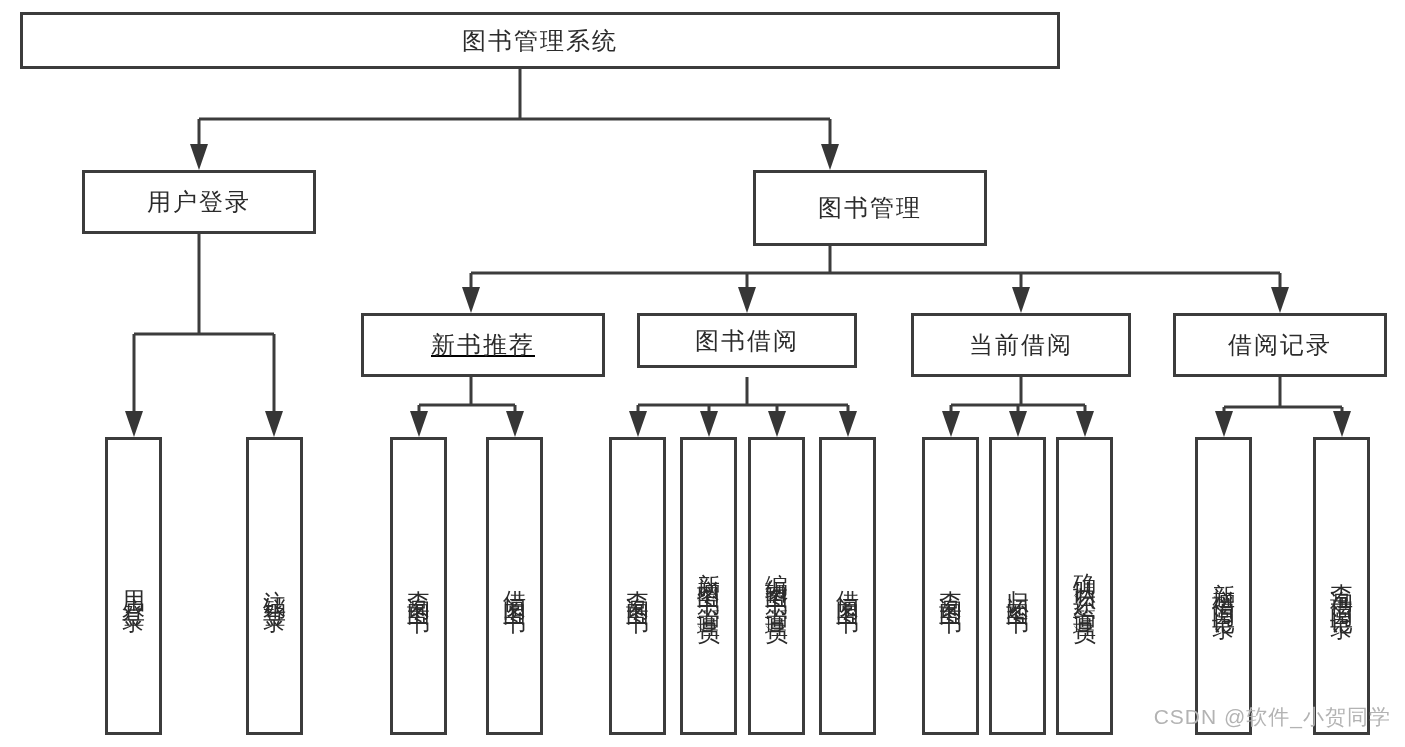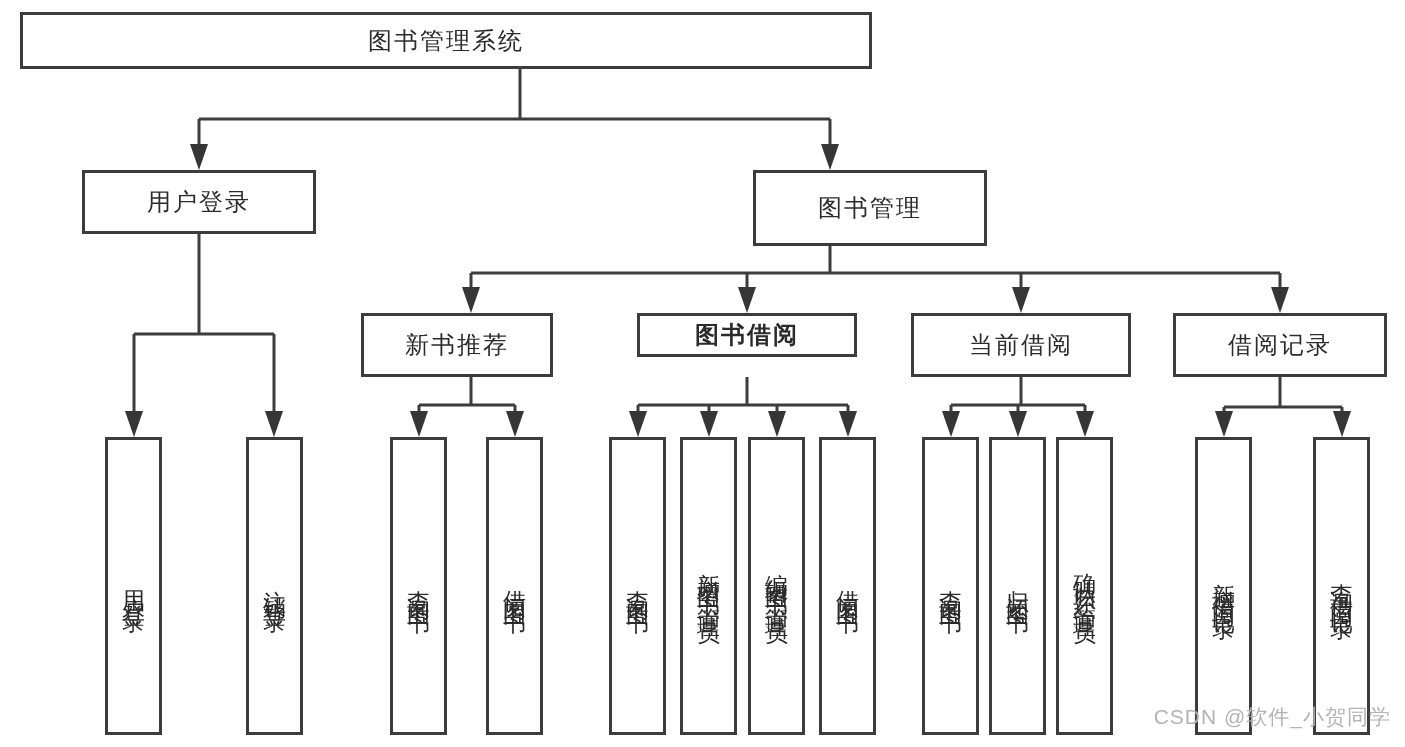--- a/index.html
+++ b/index.html
@@ -112,35 +112,35 @@
       <use href="#arrowhead" x="777" y="437"></use>
       <use href="#arrowhead" x="848" y="437"></use>
       <use href="#arrowhead" x="951" y="437"></use>
       <use href="#arrowhead" x="1018" y="437"></use>
       <use href="#arrowhead" x="1085" y="437"></use>
       <use href="#arrowhead" x="1224" y="437"></use>
       <use href="#arrowhead" x="1342" y="437"></use>
     </g>
   </svg>
 
-  <div class="node" style="left:20px; top:12px; width:852px; height:57px;">
+  <div class="node" style="left:20px; top:12px; width:1040px; height:57px;">
     <span class="hlabel">图书管理系统</span>
   </div>
 
   <div class="node" style="left:82px; top:170px; width:234px; height:64px;">
     <span class="hlabel">用户登录</span>
   </div>
   <div class="node" style="left:713px; top:170px; width:234px; height:76px;margin-left:40px;">
     <span class="hlabel">图书管理</span>
   </div>
 
-  <div class="node" style="left:361px; top:313px; width:192px; height:64px;">
+  <div class="node" style="left:361px; top:313px; width:244px; height:64px;text-decoration:underline;">
     <span class="hlabel">新书推荐</span>
   </div>
-  <div class="node" style="left:637px; top:313px; width:220px; height:44px;font-weight:bold;">
+  <div class="node" style="left:637px; top:313px; width:220px; height:55px;">
     <span class="hlabel">图书借阅</span>
   </div>
   <div class="node" style="left:1173px; top:313px; width:214px; height:64px;">
     <span class="hlabel">借阅记录</span>
   </div>
   <div class="node" style="left:911px; top:313px; width:220px; height:64px;">
     <span class="hlabel">当前借阅</span>
   </div>
 
   <div class="leaf" style="left:105px;">

